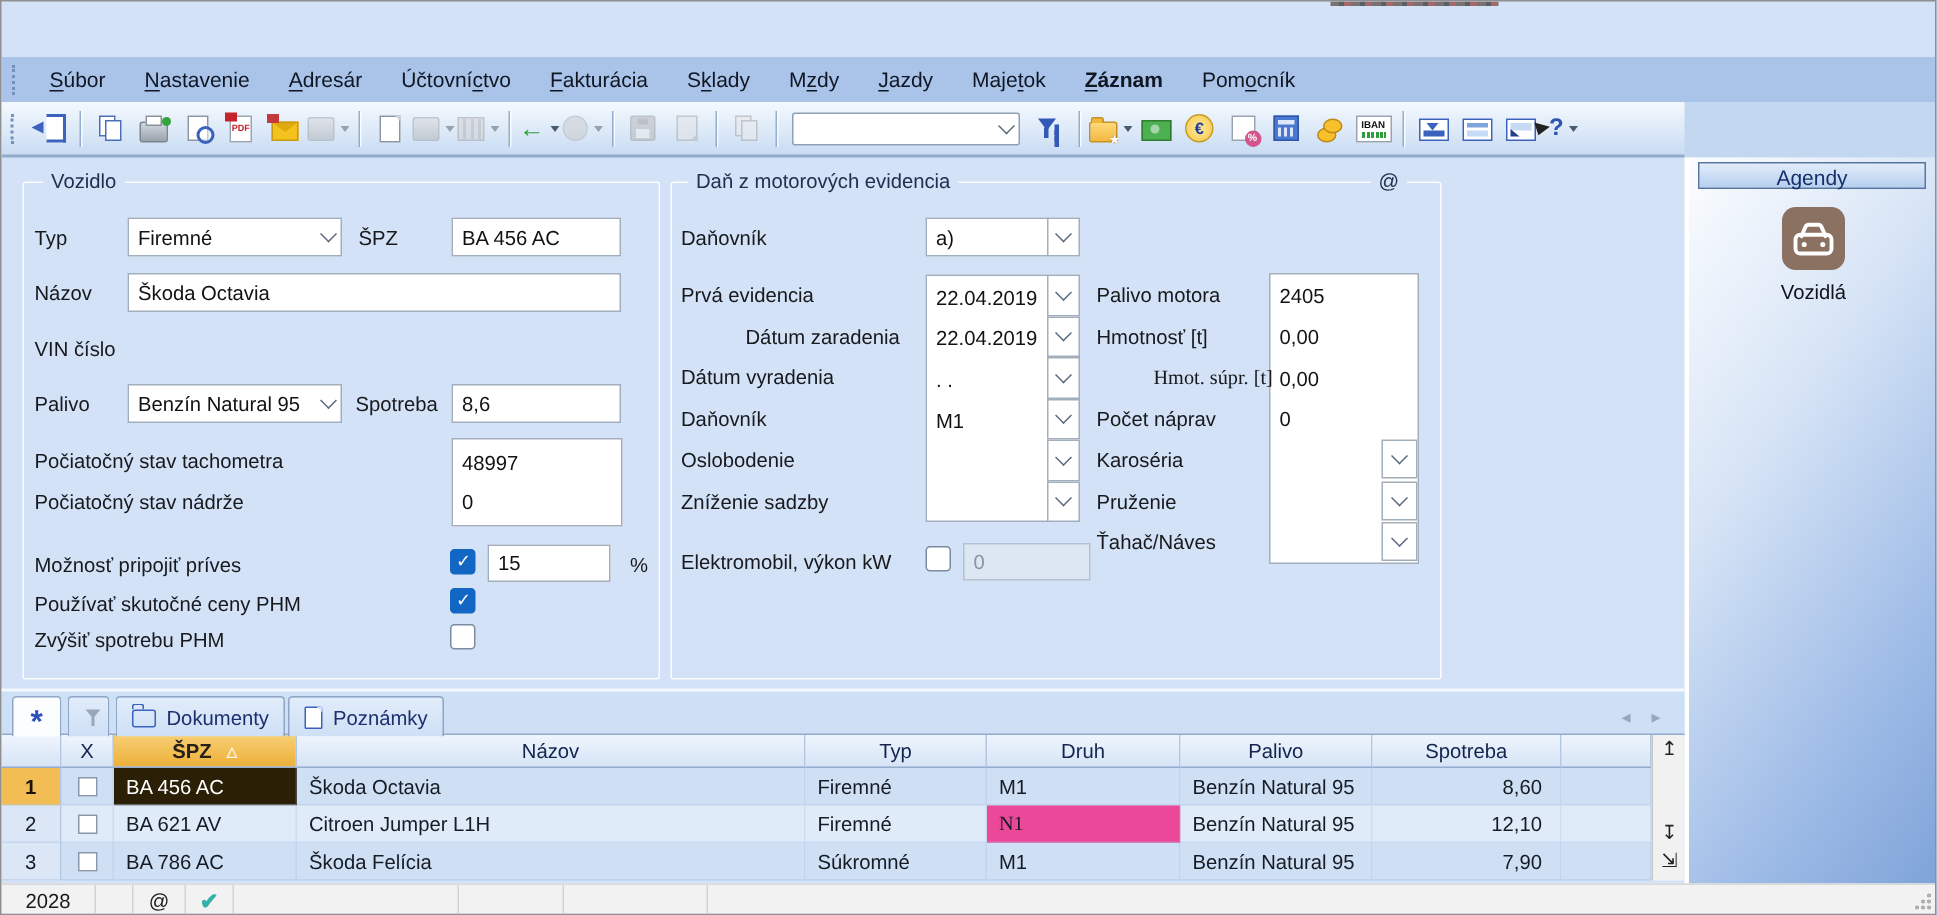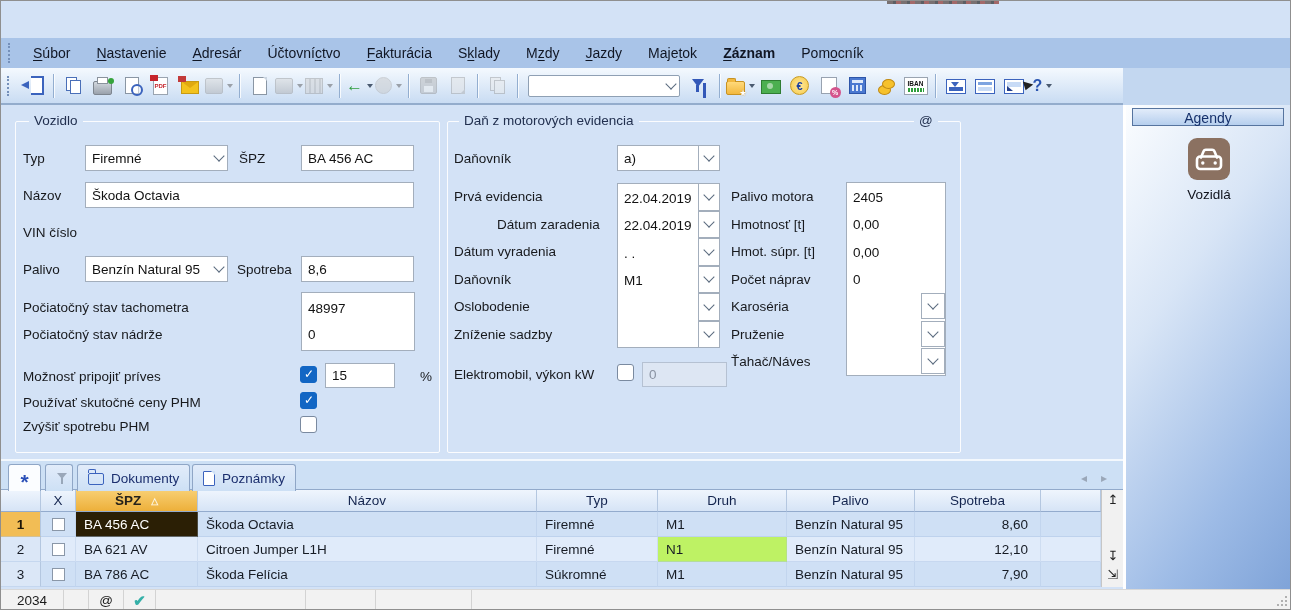--- a/index.html
+++ b/index.html
@@ -310,21 +310,21 @@
 
   <div class="lb" style="left:22px;top:299px">Počiatočný stav tachometra</div>
   <div class="lb" style="left:22px;top:326px">Počiatočný stav nádrže</div>
   <div class="multibox" style="left:300px;top:291px;width:114px;height:59px">
     <div class="mline" style="top:2px">48997</div>
     <div class="mline" style="top:28px">0</div>
   </div>
 
   <div class="lb" style="left:22px;top:368px">Možnosť pripojiť príves</div>
   <div class="cb on" style="left:299px;top:365px"></div>
-  <div class="inp" style="left:324px;top:362px;width:70px;height:25px">15</div>
+  <div class="inp" style="left:324px;top:362px;width:82px;height:25px">15</div>
   <div class="lb" style="left:419px;top:368px">%</div>
 
   <div class="lb" style="left:22px;top:394px">Používať skutočné ceny PHM</div>
   <div class="cb on" style="left:299px;top:391px"></div>
 
   <div class="lb" style="left:22px;top:418px">Zvýšiť spotrebu PHM</div>
   <div class="cb" style="left:299px;top:415px"></div>
 
   <div class="group" style="left:446px;top:120px;width:512px;height:330px"></div>
   <div class="legend" style="left:458px;top:112px">Daň z motorových evidencia</div>
@@ -445,21 +445,21 @@
       <div class="td" style="left: 786px; top: 511px; width: 128px; height: 25px; background: rgb(207, 224, 245);">Benzín Natural 95</div>
       <div class="td right" style="left: 914px; top: 511px; width: 126px; height: 25px; background: rgb(207, 224, 245);">8,60</div>
       <div class="td" style="left: 1040px; top: 511px; width: 60px; height: 25px; background: rgb(207, 224, 245);"></div>
       <div class="td numc" style="left: 0px; top: 536px; width: 40px; height: 25px;">2</div>
       <div class="td" style="left: 40px; top: 536px; width: 35px; height: 25px; background: rgb(224, 235, 250); justify-content: center;">
         <span class="tcb"></span>
       </div>
       <div class="td" style="left: 75px; top: 536px; width: 122px; height: 25px; background: rgb(224, 235, 250);">BA 621 AV</div>
       <div class="td" style="left: 197px; top: 536px; width: 339px; height: 25px; background: rgb(224, 235, 250);">Citroen Jumper L1H</div>
       <div class="td" style="left: 536px; top: 536px; width: 121px; height: 25px; background: rgb(224, 235, 250);">Firemné</div>
-      <div class="td" style="left: 657px; top: 536px; width: 129px; height: 25px; background: #bef264;">N1</div>
+      <div class="td" style="left: 657px; top: 536px; width: 129px; height: 25px; background: #ec4899; font-family: Liberation Serif, serif;">N1</div>
       <div class="td" style="left: 786px; top: 536px; width: 128px; height: 25px; background: rgb(224, 235, 250);">Benzín Natural 95</div>
       <div class="td right" style="left: 914px; top: 536px; width: 126px; height: 25px; background: rgb(224, 235, 250);">12,10</div>
       <div class="td" style="left: 1040px; top: 536px; width: 60px; height: 25px; background: rgb(224, 235, 250);"></div>
       <div class="td numc" style="left: 0px; top: 561px; width: 40px; height: 25px;">3</div>
       <div class="td" style="left: 40px; top: 561px; width: 35px; height: 25px; background: rgb(207, 224, 245); justify-content: center;">
         <span class="tcb"></span>
       </div>
       <div class="td" style="left: 75px; top: 561px; width: 122px; height: 25px; background: rgb(207, 224, 245);">BA 786 AC</div>
       <div class="td" style="left: 197px; top: 561px; width: 339px; height: 25px; background: rgb(207, 224, 245);">Škoda Felícia</div>
       <div class="td" style="left: 536px; top: 561px; width: 121px; height: 25px; background: rgb(207, 224, 245);">Súkromné</div>
@@ -469,36 +469,36 @@
       <div class="td" style="left: 1040px; top: 561px; width: 60px; height: 25px; background: rgb(207, 224, 245);"></div>
     </div>
 
   <div class="scol" style="left:1100px;top:489px;width:22px;height:97px">
     <span class="sicon" style="top:2px">↥</span>
     <span class="sicon" style="top:58px">↧</span>
     <span class="sicon" style="top:77px">⇲</span>
   </div>
 
   <div class="status" id="statusbar">
-      <div class="seg center" style="width: 63px;">2034</div>
+      <div class="seg center" style="width: 63px;">2028</div>
       <div class="seg center" style="width: 25px;"></div>
       <div class="seg center" style="width: 35px;">@</div>
       <div class="seg center check" style="width: 32px;">✔</div>
       <div class="seg center" style="width: 150px;"></div>
       <div class="seg center" style="width: 70px;"></div>
       <div class="seg center" style="width: 96px;"></div>
     </div>
   <div class="sgrip"></div>
 
 <div class="lb" style="left: 453px; top: 188px;">Prvá evidencia</div>
     <div class="lb" style="left: 453px; top: 215.5px; margin-left: 43px;">Dátum zaradenia</div>
     <div class="lb" style="left: 453px; top: 243px;">Dátum vyradenia</div>
     <div class="lb" style="left: 453px; top: 270.5px;">Daňovník</div>
     <div class="lb" style="left: 453px; top: 298px;">Oslobodenie</div>
     <div class="lb" style="left: 453px; top: 325.5px;">Zníženie sadzby</div>
     <div class="lb" style="left: 730px; top: 188px;">Palivo motora</div>
     <div class="lb" style="left: 730px; top: 215.5px;">Hmotnosť [t]</div>
-    <div class="lb" style="left: 730px; top: 243px;">Hmot. súpr. [t]</div>
+    <div class="lb" style="left: 768px; top: 243px; font-family: Liberation Serif, serif;">Hmot. súpr. [t]</div>
     <div class="lb" style="left: 730px; top: 270.5px;">Počet náprav</div>
     <div class="lb" style="left: 730px; top: 298px;">Karoséria</div>
     <div class="lb" style="left: 730px; top: 325.5px;">Pruženie</div>
     <div class="lb" style="left: 730px; top: 353px;">Ťahač/Náves</div>
   </div>
 
 </body></html>

